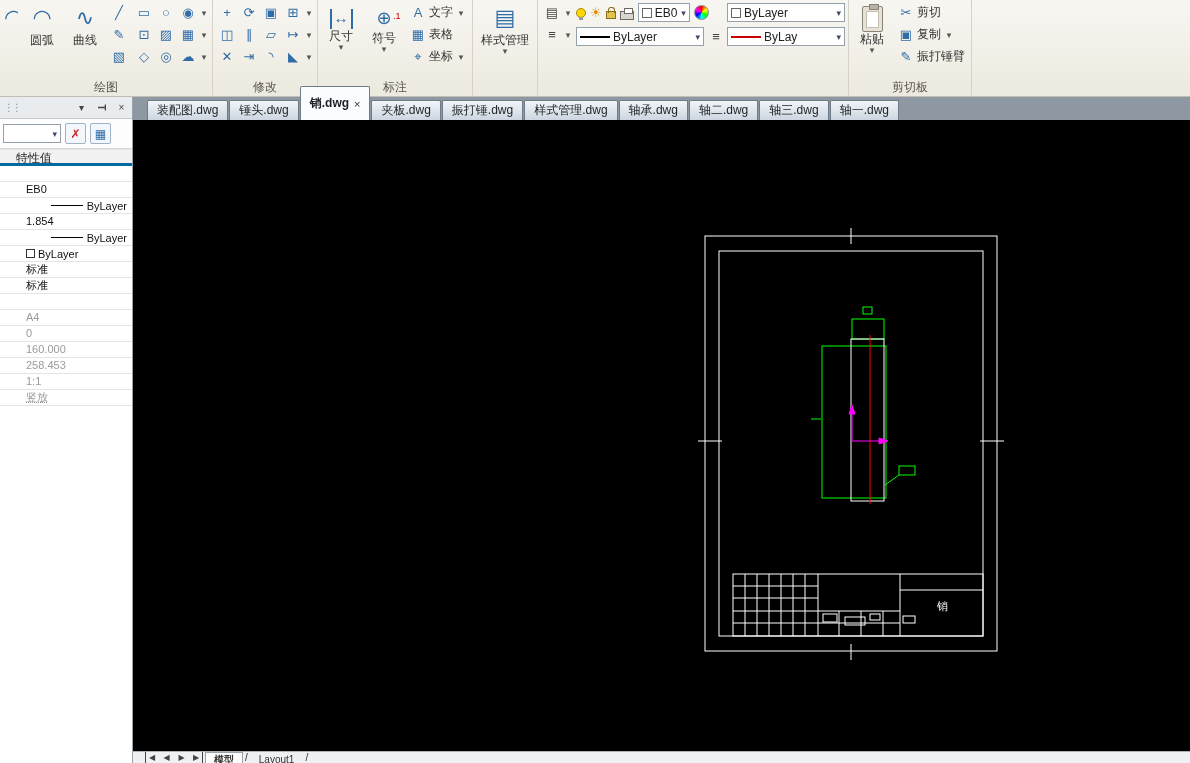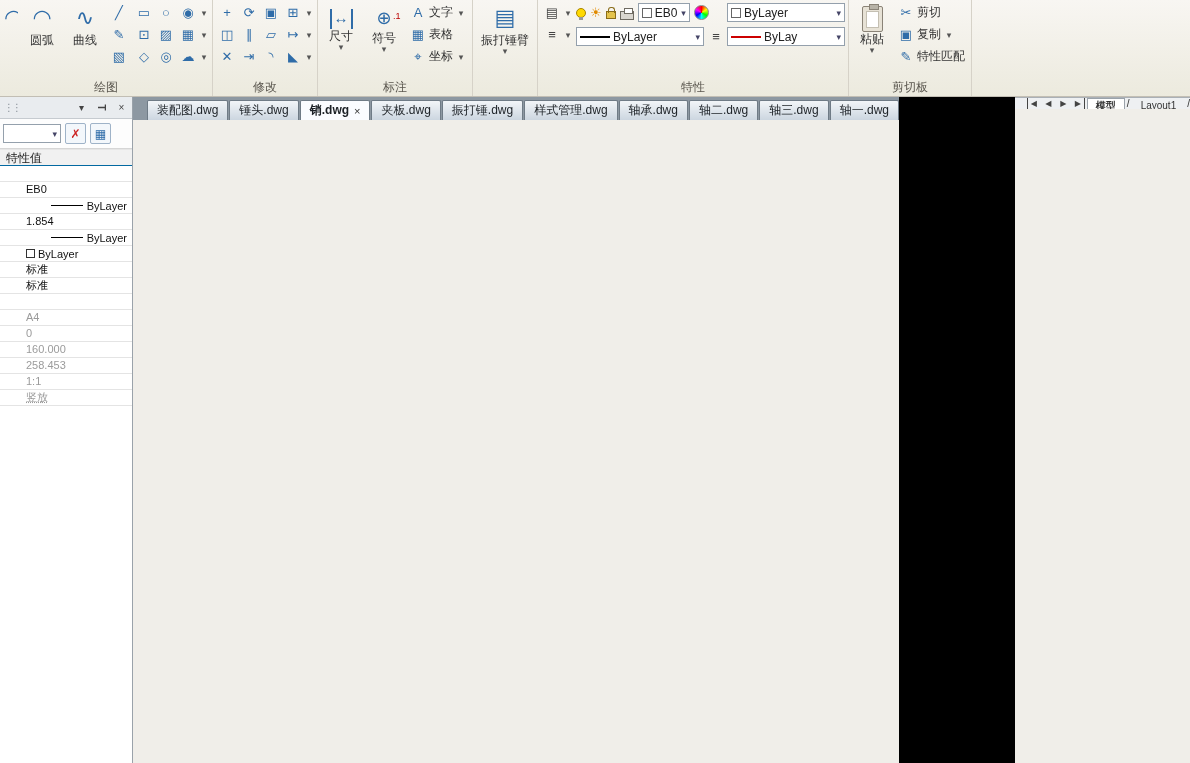--- a/index.html
+++ b/index.html
@@ -63,40 +63,40 @@
   .panel-header .grip { color:#8a929a; font-size:10px; letter-spacing:-2px; }
   .panel-header .sp { flex:1; }
   .ph-ic { font-size:10px; color:#444; width:13px; text-align:center; cursor:default; }
   .ph-ic.pin { display:inline-block; transform:rotate(90deg); font-weight:bold; }
   .panel-toolbar { height:30px; display:flex; align-items:center; gap:4px; padding:0 3px; border-bottom:1px solid #d6d6d6; background:#fdfdfd; }
   .sel-combo { width:58px; height:19px; }
   .ptool { width:21px; height:21px; border:1px solid #9fb3c8; background:#f3f7fb; border-radius:2px;
     display:flex; align-items:center; justify-content:center; font-size:12px; }
   .ptool .red { color:#c22; font-weight:bold; }
   .ptool .blue { color:#2f6ca8; }
-  .pgrid-header { height:17px; background:#f1f1f1; border-bottom:1px solid #0369a1; border-top:1px solid #e6e6e6;
-    font-size:12px; color:#222; padding-left:6px; line-height:16px; }
+  .pgrid-header { height:17px; background:#f1f1f1; border-bottom:3px solid #0369a1; border-top:1px solid #e6e6e6;
+    font-size:12px; color:#222; padding-left:16px; line-height:16px; }
   .prow { height:16px; border-bottom:1px solid #e4e4e4; font-size:11px; color:#111;
     display:flex; align-items:center; }
   .prow .pval { padding-left:26px; line-height:15px; }
   .prow.rjust { justify-content:flex-end; padding-right:5px; gap:4px; }
   .prow.lbox { padding-left:26px; gap:3px; }
   .prow .ltsw { width:32px; border-top:1px solid #000; }
   .prow .colsw { width:9px; height:9px; background:#fff; border:1px solid #333; }
   .prow.gray .pval, .prow.gray { color:#9b9b9b;text-align:center; }
   .prow.ulink .pval { text-decoration:underline dotted; }
   .panel-rest { flex:1; background:#fff; }
 
   
-  .work { flex:1; display:flex; flex-direction:row; min-width:0;border-radius:10px; }
+  .work { flex:1; display:flex; flex-direction:column; min-width:0;border-radius:10px; }
   .doc-tabs { height:23px; background:#8d98a2; display:flex; align-items:flex-end; padding-left:14px; gap:1px; }
   .tab { height:20px; display:flex; align-items:center; gap:5px; padding:0 9px; font-size:12px; color:#1c2126;
     background:linear-gradient(#f2f5f8,#ccd6e0); border:1px solid #6f7b86; border-bottom:none;
     border-radius:2px 2px 0 0; cursor:default; white-space:nowrap; }
-  .tab.active { background:#fafcff; font-weight:bold; height:20px; }
+  .tab.active { background:#fafcff; font-weight:bold; height:34px; }
   .tab .tclose { font-size:11px; color:#333; font-weight:normal; }
   .canvas { flex:1; background:#000; position:relative; overflow:hidden; }
   .canvas svg { position:absolute; left:0; top:0; }
   .status-bar { height:12px; background:#eef0f2; border-top:1px solid #aab0b6; display:flex; align-items:flex-start;
     padding-left:12px; gap:2px; font-size:10px; color:#333; overflow:hidden; }
   .sb-nav { width:13px; text-align:center; font-size:8px; color:#444; line-height:12px; }
   .sb-nav.barL { border-left:1px solid #444; }
   .sb-nav.barR { border-right:1px solid #444; }
   .sb-tab { padding:0 8px; line-height:13px; background:#fff; border:1px solid #9aa2aa; border-bottom:none; font-weight:bold; }
   .sb-tab.plain { background:transparent; border-color:transparent; font-weight:normal; }
@@ -208,21 +208,21 @@
           </div>
         </div>
       </div>
       <div class="rgroup-label">标注</div>
     </div>
 
     <div class="rgroup">
       <div class="rgroup-body">
         <div class="bigbtn" style="width:58px">
           <span class="bicon">▤</span>
-          <span class="blabel">振打锤臂</span>
+          <span class="blabel">样式管理</span>
           <span class="bcaret">▾</span>
         </div>
       </div>
       <div class="rgroup-label"></div>
     </div>
 
     <div class="rgroup">
       <div class="rgroup-body">
         <div class="icstack">
           <div class="icrow">
@@ -266,21 +266,20 @@
           </div>
           <div class="prow1">
             <div class="combo" style="width:118px">
               <span class="sw-line red"></span>
               <span>ByLay</span>
               <span class="ccaret">▾</span>
             </div>
           </div>
         </div>
       </div>
-      <div class="rgroup-label">特性</div>
     </div>
 
     <div class="rgroup">
       <div class="rgroup-body">
         <div class="bigbtn">
           <span class="clipic"></span>
           <span class="blabel">粘贴</span>
           <span class="bcaret">▾</span>
         </div>
         <div class="icstack">
@@ -288,21 +287,21 @@
             <span class="mi">✂</span>
             <span>剪切</span>
           </div>
           <div class="mrow">
             <span class="mi">▣</span>
             <span>复制</span>
             <span class="rcaret">▾</span>
           </div>
           <div class="mrow">
             <span class="mi">✎</span>
-            <span>特性匹配</span>
+            <span>振打锤臂</span>
           </div>
         </div>
       </div>
       <div class="rgroup-label">剪切板</div>
     </div>
 
     <div style="flex:1"></div>
   </div>
 
   <div class="below">

